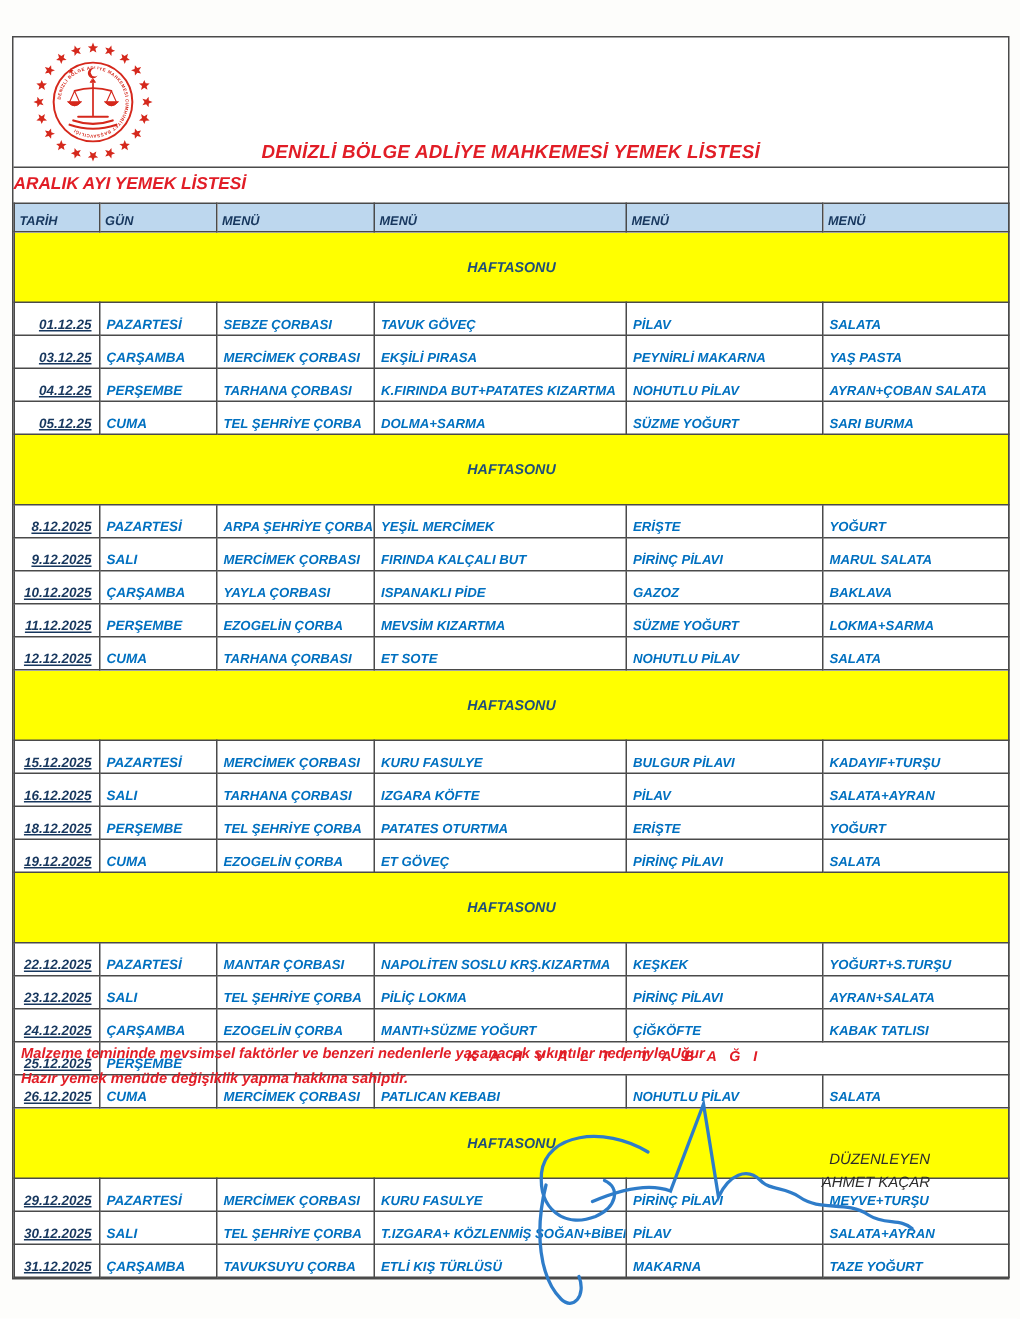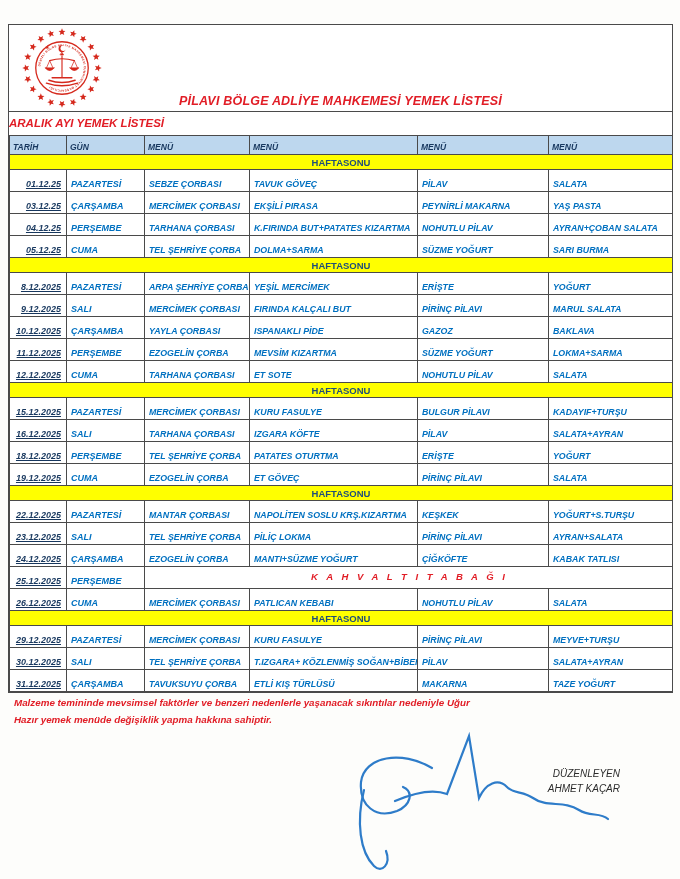--- a/index.html
+++ b/index.html
@@ -22,22 +22,22 @@
     border-top:1.5px solid #4a4a4a;height:23px;line-height:23px;text-align:left;
     font-weight:bold;font-style:italic;font-size:11.5px;color:var(--c-red);
   }
   table.menu{width:100%;border-collapse:collapse;table-layout:fixed;border-top:1.5px solid #4a4a4a;}
   table.menu th,table.menu td{border:1px solid #4a4a4a;overflow:hidden;white-space:nowrap;}
   table.menu thead th{
     background:var(--c-headblue);color:#17375e;font-weight:bold;font-style:italic;
     font-size:8.5px;text-align:left;vertical-align:bottom;height:15px;padding:1px 3px 2px 3px;
   }
   tr.weekend-row td{
-    background:var(--c-yellow);color:#1f4e79;font-weight:bold;
-    font-size:9.5px;text-align:center;height:14px;padding:0;margin-top:28px;
+    background:var(--c-yellow);color:#1f4e79;font-weight:bold;font-style:italic;
+    font-size:9.5px;text-align:center;height:14px;padding:16px;margin-top:28px;
   }
   tr.menu-row td{
     height:19px;vertical-align:bottom;font-weight:bold;font-style:italic;
     font-size:9px;padding:0 2px 2px 4px;background:#fff;
   }
   tr.menu-row td.date-cell{
     color:#17375e;text-decoration:underline;text-align:right;padding-right:5px;font-size:9px;
   }
   tr.menu-row td.day-cell{color:var(--c-blue);}
   tr.menu-row td.menu-cell{color:var(--c-blue);font-size:8.8px;}
@@ -102,21 +102,21 @@
         <path d="M 35 41 Q 50 36.5 65 41"></path>
         <path d="M 35 41 L 31 50 M 35 41 L 39 50" stroke-width="0.9"></path>
         <path d="M 65 41 L 61 50 M 65 41 L 69 50" stroke-width="0.9"></path>
         <path d="M 29.5 50 Q 35 56.5 40.5 50 Z" fill="#d5281c" stroke-width="0.8"></path>
         <path d="M 59.5 50 Q 65 56.5 70.5 50 Z" fill="#d5281c" stroke-width="0.8"></path>
         <path d="M 38 62 L 62 62" stroke-width="1.8"></path>
         <path d="M 34 65 Q 50 70.5 66 65" stroke-width="1.8"></path>
         <path d="M 31 68.5 Q 50 75 69 68.5" stroke-width="1.8"></path>
       </g>
     </svg>
-    <div class="title-main">PİLAVI BÖLGE ADLİYE MAHKEMESİ YEMEK LİSTESİ</div>
+    <div class="title-main">DENİZLİ BÖLGE ADLİYE MAHKEMESİ YEMEK LİSTESİ</div>
   </div>
 
   <div class="subtitle-row">ARALIK AYI YEMEK LİSTESİ</div>
 
   <table class="menu">
     <colgroup>
       <col style="width:57px">
         <col style="width:78px">
         <col style="width:105px">
       <col style="width:168px">

